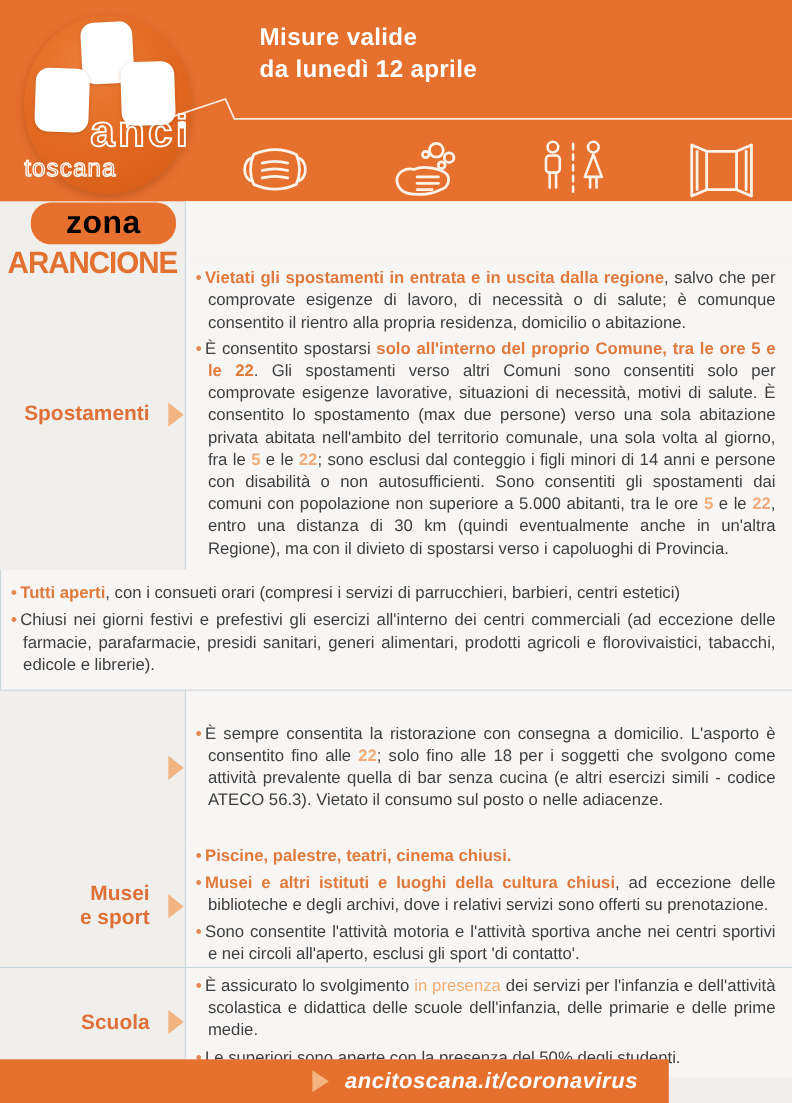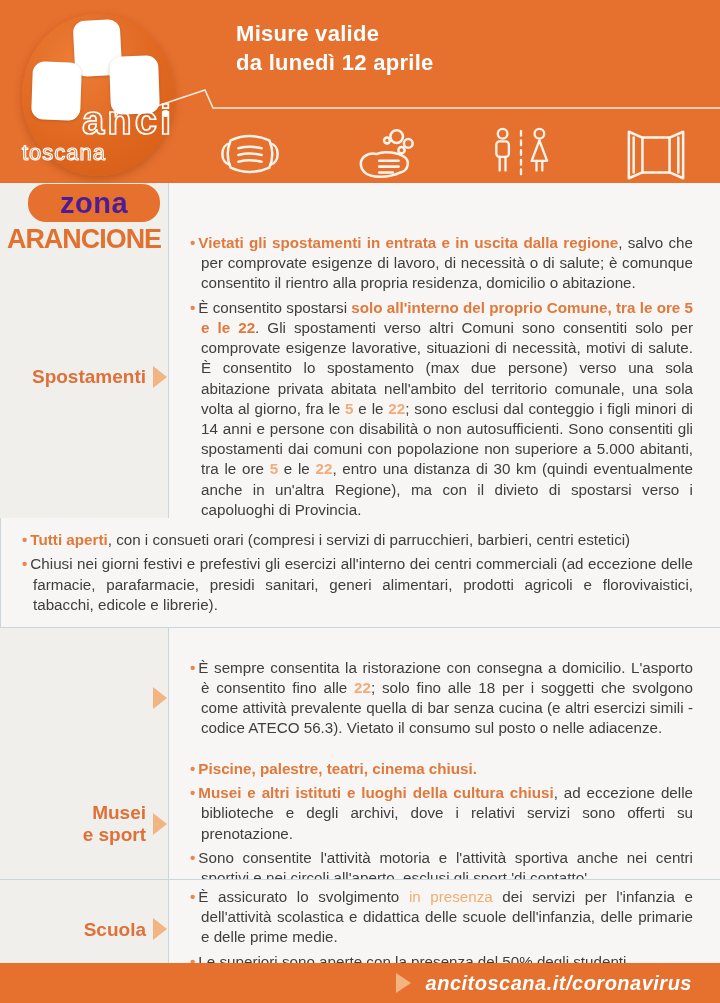--- a/index.html
+++ b/index.html
@@ -28,45 +28,45 @@
   .header-title{position:absolute;left:236px;top:20px;color:#fff;font-weight:bold;
       font-size:22px;line-height:1.3;letter-spacing:.3px;}
   .header-title span{display:block;}
   .icons-row{position:absolute;left:218px;top:126px;width:470px;height:58px;
       display:flex;justify-content:space-between;align-items:center;}
   .hicon svg{display:block;}
 
   
   .zona-badge{position:absolute;left:28px;top:184px;width:132px;height:38px;background:#E6702E;
       border-radius:18px;display:flex;align-items:center;justify-content:center;
-      color:#4c1d95;font-weight:bold;font-size:29px;letter-spacing:.5px;}
+      color:#000000;font-weight:bold;font-size:29px;letter-spacing:.5px;}
   .zona-name{position:absolute;left:2px;top:223px;width:164px;text-align:center;color:#E2702E;
       font-weight:bold;font-size:28px;letter-spacing:-1px;transform:scaleX(.96);transform-origin:center;}
 
   
   .main{position:absolute;top:183px;left:0;width:720px;height:780px;display:flex;flex-direction:column;}
   .row{display:flex;flex:none;}
   .label-col{width:168px;flex:none;display:flex;align-items:center;justify-content:flex-end;
-      gap:7px;padding-right:1px;box-sizing:border-box;}
+      gap:17px;padding-right:1px;box-sizing:border-box;}
   .label-text{color:#DF7038;font-weight:bold;font-size:19px;text-align:right;line-height:1.15;
       white-space:pre-line;}
   .arrow{width:0;height:0;border-top:11px solid transparent;border-bottom:11px solid transparent;
       border-left:14px solid #F2B480;flex:none;}
   .content-col{flex:1;background:#F8F6F4;border-left:1px solid #C9D7DD;display:flex;
       flex-direction:column;justify-content:center;padding:5px 15px 5px 9px;box-sizing:border-box;}
   .bullet{font-size:15.2px;color:#3E3E3E;line-height:1.33;text-align:justify;
-      padding-left:11px;text-indent:-11px;margin:2px 12px;}
+      padding-left:11px;text-indent:-11px;margin:2px 0;}
   .mk{color:#E8884E;font-weight:bold;}
   .sg-strong{color:#E0793C;font-weight:bold;}
   .sg-accent{color:#F1AC79;font-weight:bold;}
   .sg-em{color:#EFAE72;}
   .hdivider{height:1px;background:#C9D7DD;flex:none;}
 
   
-  .footer{position:absolute;left:0;bottom:0;width:720px;height:40px;background:#E6702E;
+  .footer{position:absolute;left:0;bottom:0;width:608px;height:40px;background:#E6702E;
       display:flex;align-items:center;justify-content:flex-end;gap:15px;padding-right:28px;
       box-sizing:border-box;margin-top:26px;}
   .footer-arrow{width:0;height:0;border-left:15px solid #F2B480;
       border-top:10px solid transparent;border-bottom:10px solid transparent;}
   .footer-url{color:#fff;font-style:italic;font-weight:bold;font-size:20px;letter-spacing:.5px;}
 </style>
 </head>
 <body>
 
 <div class="page">

